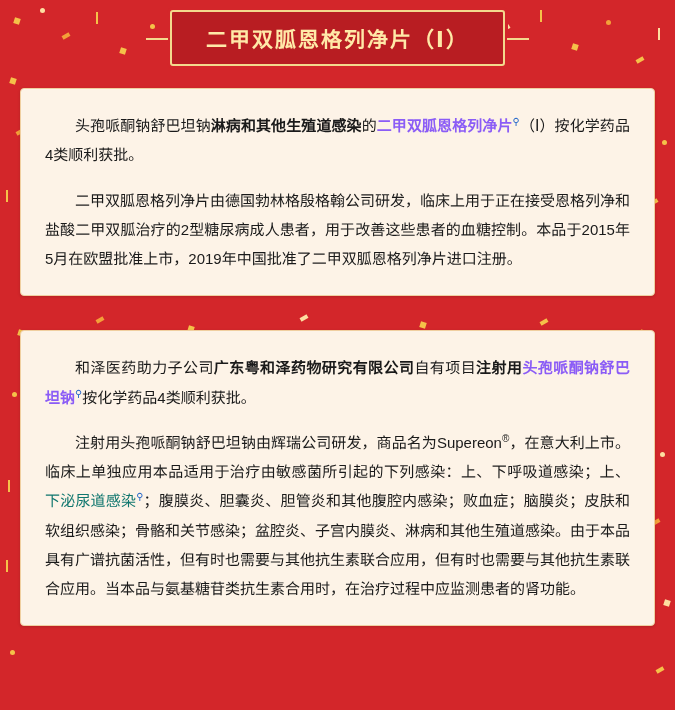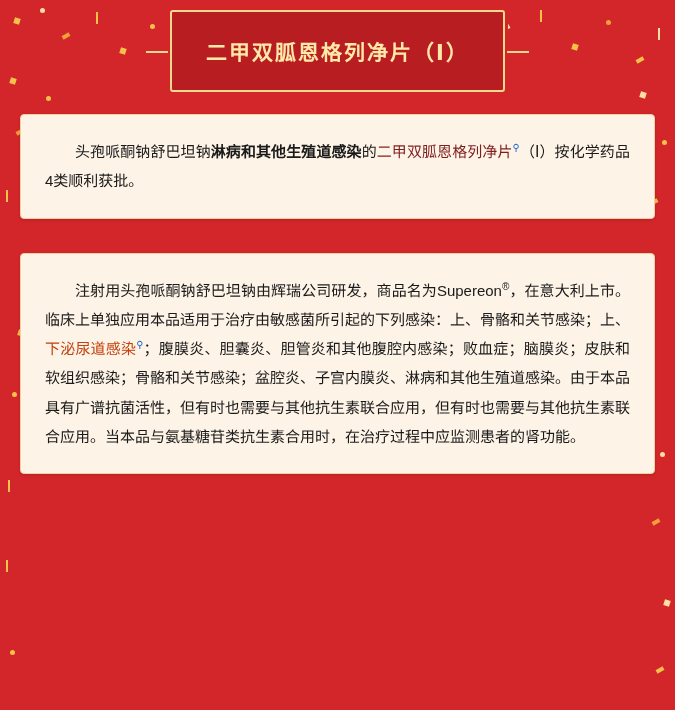--- a/index.html
+++ b/index.html
@@ -27,21 +27,21 @@
 
   .title-wrap{
     display:flex;justify-content:center;align-items:center;
     padding-top:10px;
   }
   .title-plate{
     position:relative;
     background:#b81d22;
     border:2px solid #f3d98d;
     border-radius:3px;
-    padding:24px 34px;
+    padding:11px 34px;
     box-shadow:0 0 0 3px #d3262a;
   }
   .title-plate:before,.title-plate:after{
     content:"";position:absolute;top:50%;width:22px;height:2px;background:#f3d98d;
   }
   .title-plate:before{left:-26px;}
   .title-plate:after{right:-26px;}
   .title-text{
     color:#ffe9a8;
     font-size:21px;
@@ -61,22 +61,22 @@
   .card p{
     margin:0 0 16px 0;
     font-size:15px;
     line-height:1.95;
     color:#1a1a1a;
     text-indent:2em;
     text-align:justify;
   }
   .card p:last-child{margin-bottom:0;}
   .b{font-weight:bold;}
-  .lnk{color:#7f1d1d;font-weight:normal;}
-  .lnk-thin{color:#c2410c;font-weight:normal;}
+  .lnk{color:#8b5cf6;font-weight:bold;}
+  .lnk-thin{color:#0f766e;font-weight:normal;}
   .mag{
     color:#1e63c8;
     font-size:10px;
     vertical-align:super;
     letter-spacing:0;
   }
   sup{font-size:10px;}
 
   .sec2{margin-top:34px;}
 </style>
@@ -141,23 +141,29 @@
   <div class="title-wrap">
     <div class="title-plate">
       <div class="title-text">二甲双胍恩格列净片（Ⅰ）</div>
     </div>
   </div>
 
   <div class="card">
     <p>
       <span>头孢哌酮钠舒巴坦钠</span><span class="b">淋病和其他生殖道感染</span><span>的</span><span class="lnk">二甲双胍恩格列净片</span><span class="mag">⚲</span><span>（Ⅰ）按化学药品4类顺利获批。</span>
     </p>
+    <p>
+      <span>二甲双胍恩格列净片由德国勃林格殷格翰公司研发，临床上用于正在接受恩格列净和盐酸二甲双胍治疗的2型糖尿病成人患者，用于改善这些患者的血糖控制。本品于2015年5月在欧盟批准上市，2019年中国批准了二甲双胍恩格列净片进口注册。</span>
+    </p>
   </div>
 </div>
 
 <div class="section sec2">
 
   <div class="card">
     <p>
-      <span>注射用头孢哌酮钠舒巴坦钠由辉瑞公司研发，商品名为Supereon</span><sup>®</sup><span>，在意大利上市。临床上单独应用本品适用于治疗由敏感菌所引起的下列感染：上、骨骼和关节感染；上、</span><span class="lnk-thin">下泌尿道感染</span><span class="mag">⚲</span><span>；腹膜炎、胆囊炎、胆管炎和其他腹腔内感染；败血症；脑膜炎；皮肤和软组织感染；骨骼和关节感染；盆腔炎、子宫内膜炎、淋病和其他生殖道感染。由于本品具有广谱抗菌活性，但有时也需要与其他抗生素联合应用，但有时也需要与其他抗生素联合应用。当本品与氨基糖苷类抗生素合用时，在治疗过程中应监测患者的肾功能。</span>
+      <span>和泽医药助力子公司</span><span class="b">广东粤和泽药物研究有限公司</span><span>自有项目</span><span class="b">注射用</span><span class="lnk">头孢哌酮钠舒巴坦钠</span><span class="mag">⚲</span><span>按化学药品4类顺利获批。</span>
+    </p>
+    <p>
+      <span>注射用头孢哌酮钠舒巴坦钠由辉瑞公司研发，商品名为Supereon</span><sup>®</sup><span>，在意大利上市。临床上单独应用本品适用于治疗由敏感菌所引起的下列感染：上、下呼吸道感染；上、</span><span class="lnk-thin">下泌尿道感染</span><span class="mag">⚲</span><span>；腹膜炎、胆囊炎、胆管炎和其他腹腔内感染；败血症；脑膜炎；皮肤和软组织感染；骨骼和关节感染；盆腔炎、子宫内膜炎、淋病和其他生殖道感染。由于本品具有广谱抗菌活性，但有时也需要与其他抗生素联合应用，但有时也需要与其他抗生素联合应用。当本品与氨基糖苷类抗生素合用时，在治疗过程中应监测患者的肾功能。</span>
     </p>
   </div>
 </div>
 
 </body></html>

